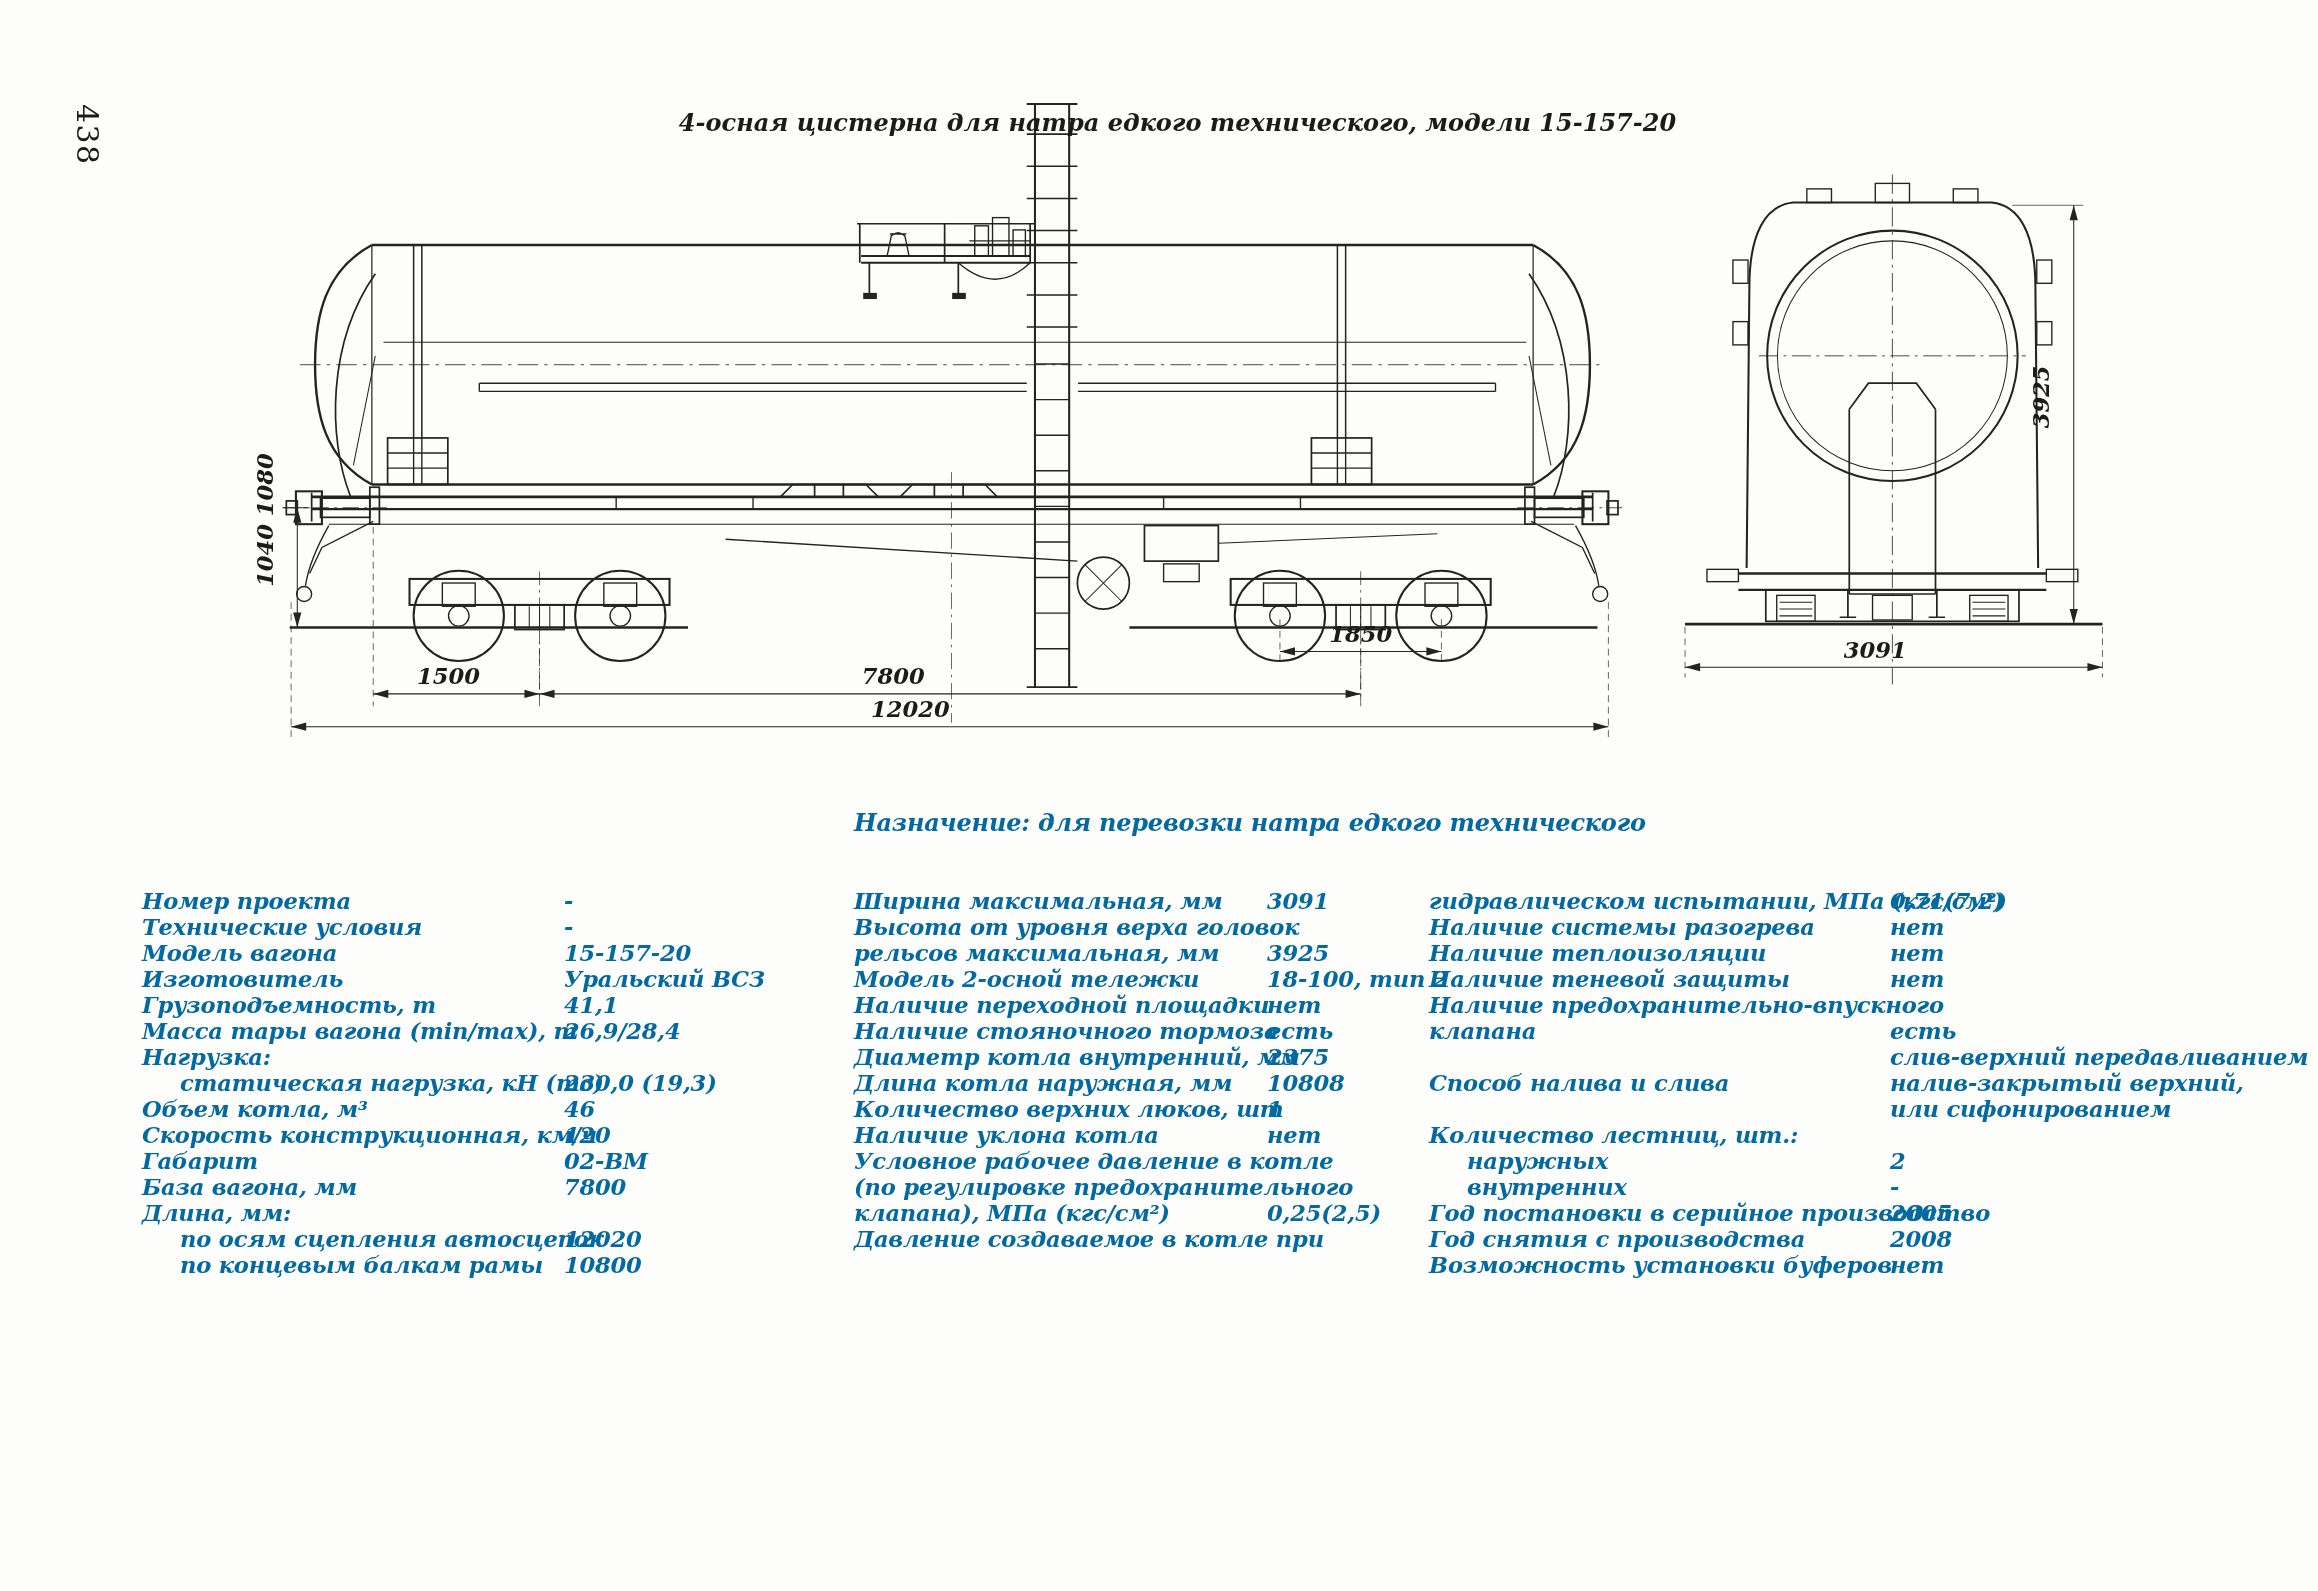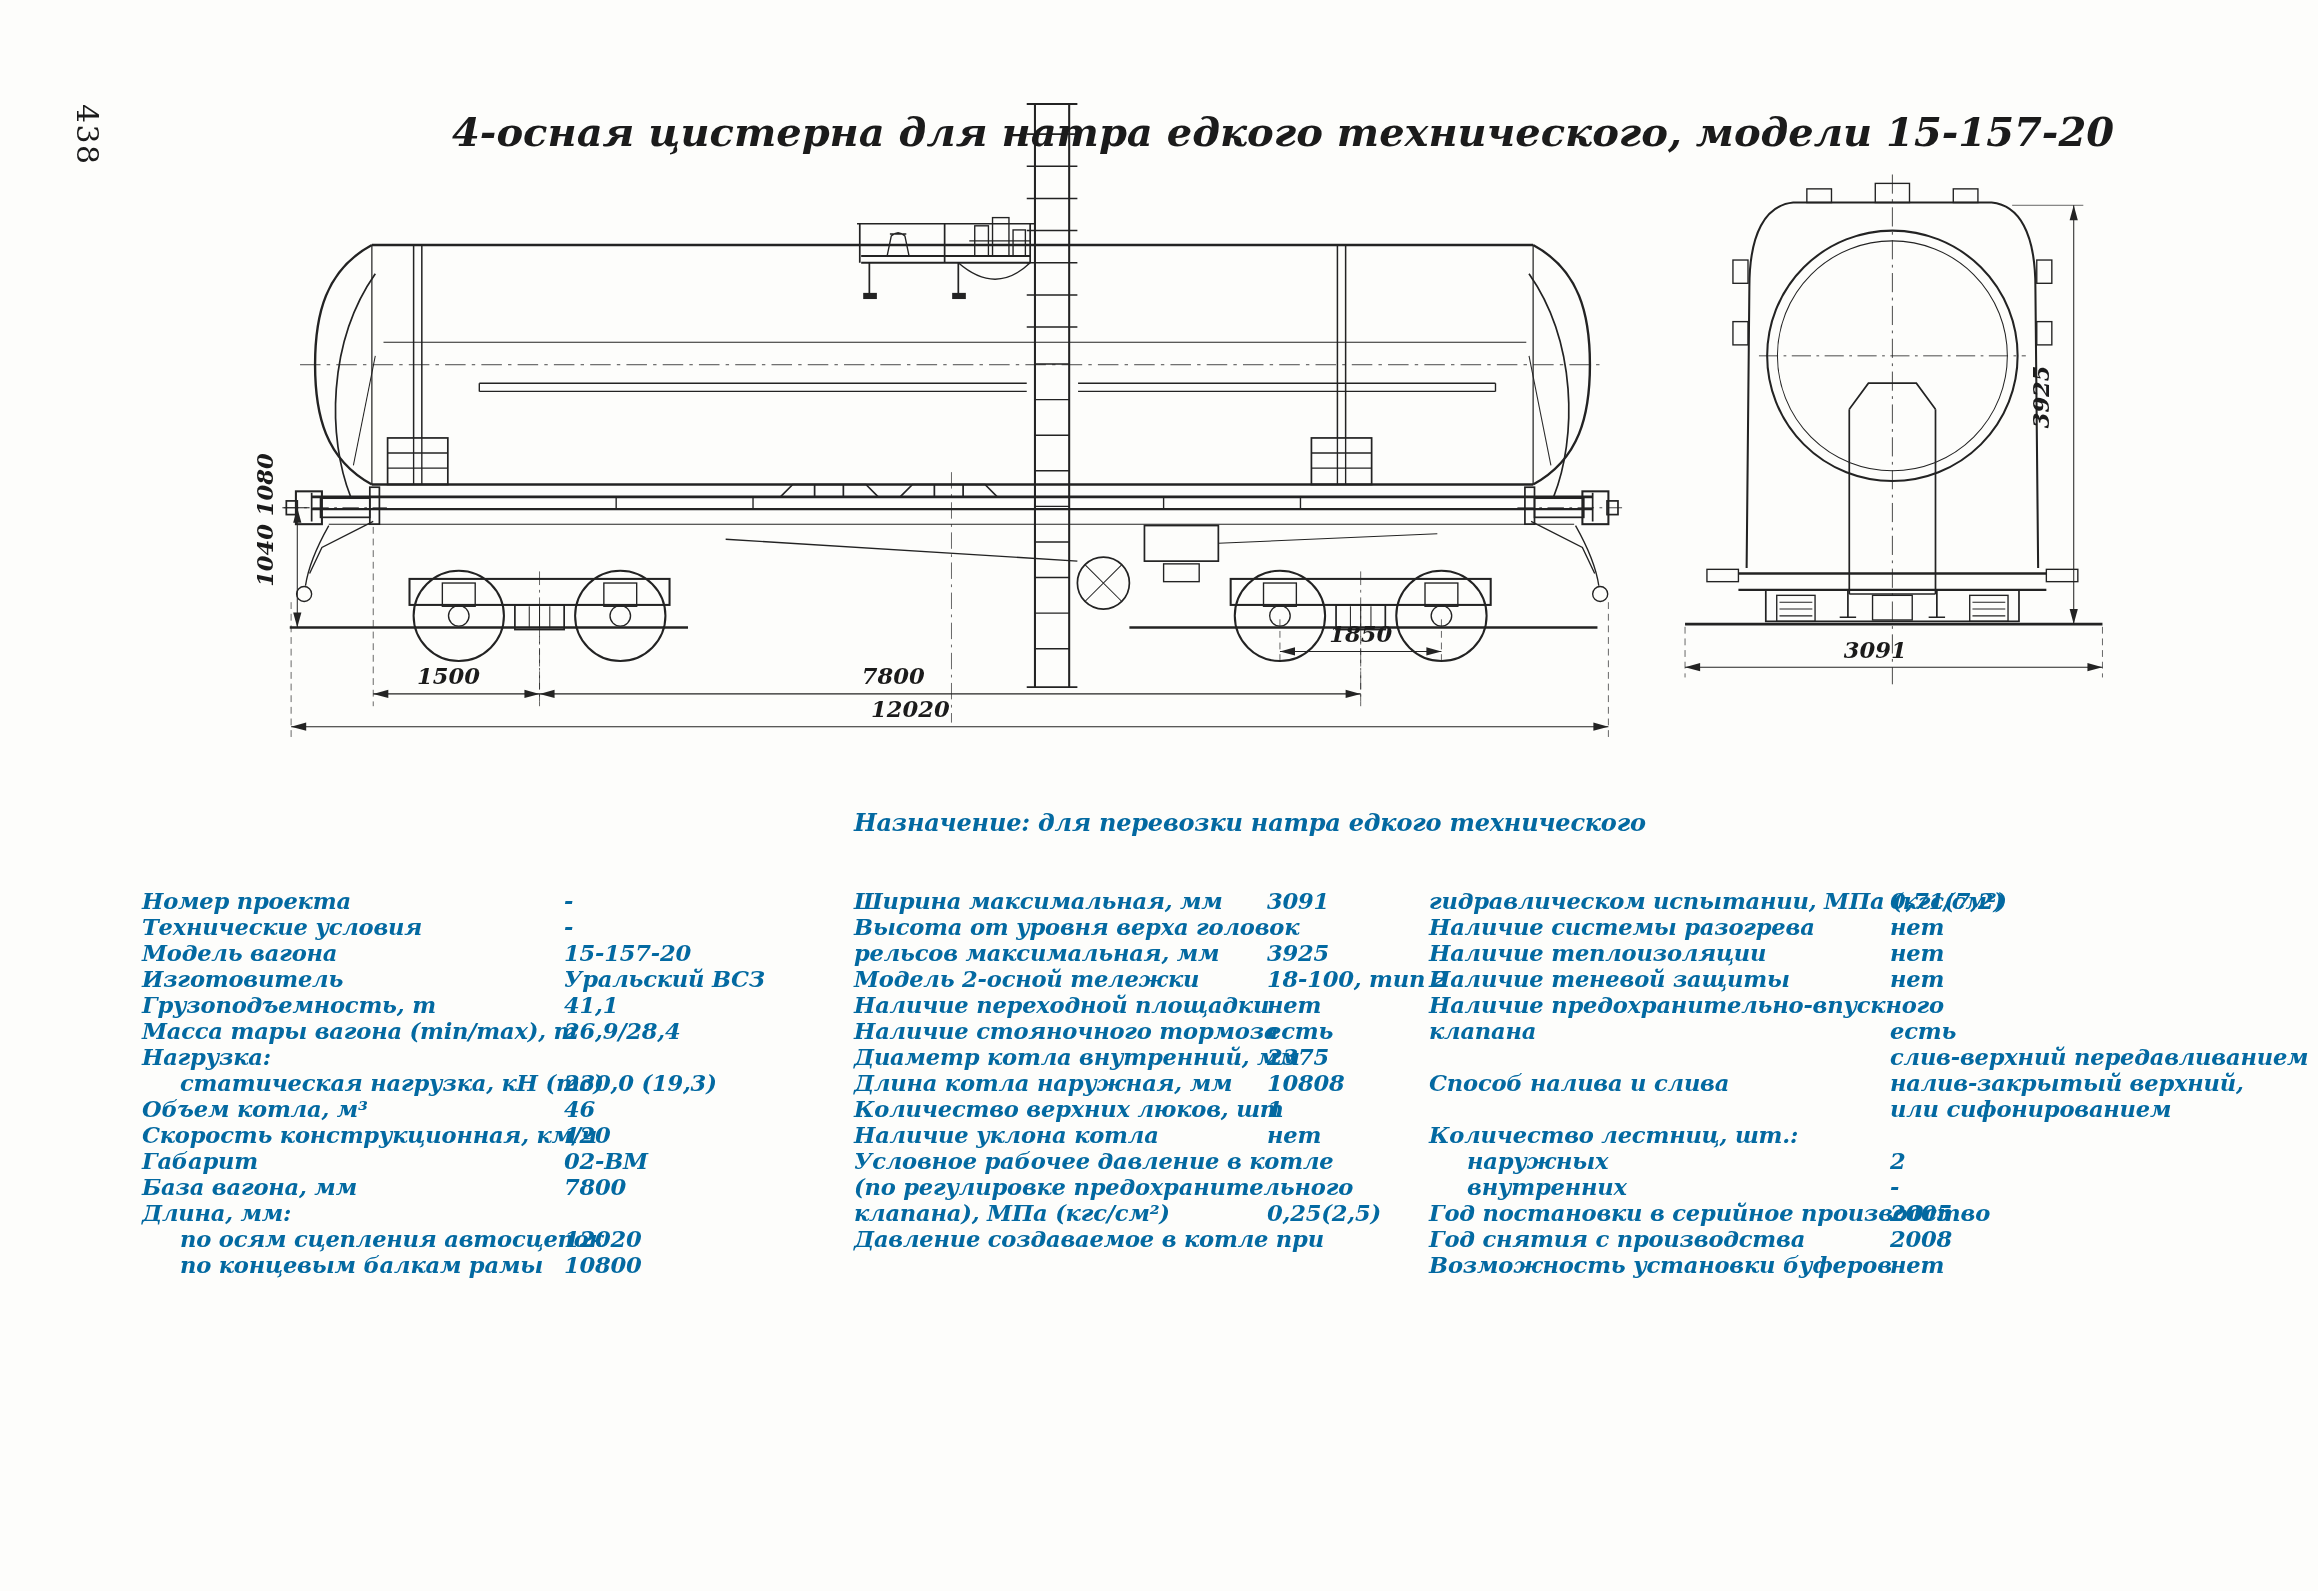--- a/index.html
+++ b/index.html
@@ -10,21 +10,21 @@
     color:#1b1b1b;
   }
   .abs{position:absolute;}
   
   .booktext{
     font-style:italic;font-weight:bold;font-size:22.6px;line-height:26px;
     color:#0369a1;letter-spacing:-0.2px;white-space:nowrap;
   }
   #page-title{
     top:108px;left:452px;width:1451px;text-align:center;
-    font-style:italic;font-weight:bold;font-size:40px;white-space:nowrap;
+    font-style:italic;font-weight:bold;font-size:24px;white-space:nowrap;
   }
   #page-number{
     top:104px;left:105px;font-size:30px;font-weight:normal;font-style:normal;
     transform:rotate(90deg);transform-origin:left top;letter-spacing:1.4px;
   }
   #purpose-heading{
     top:810px;left:854px;font-size:24px;
   }
   .spec-col{position:absolute;top:888px;}
   .spec-row{height:26px;position:relative;white-space:nowrap;}

